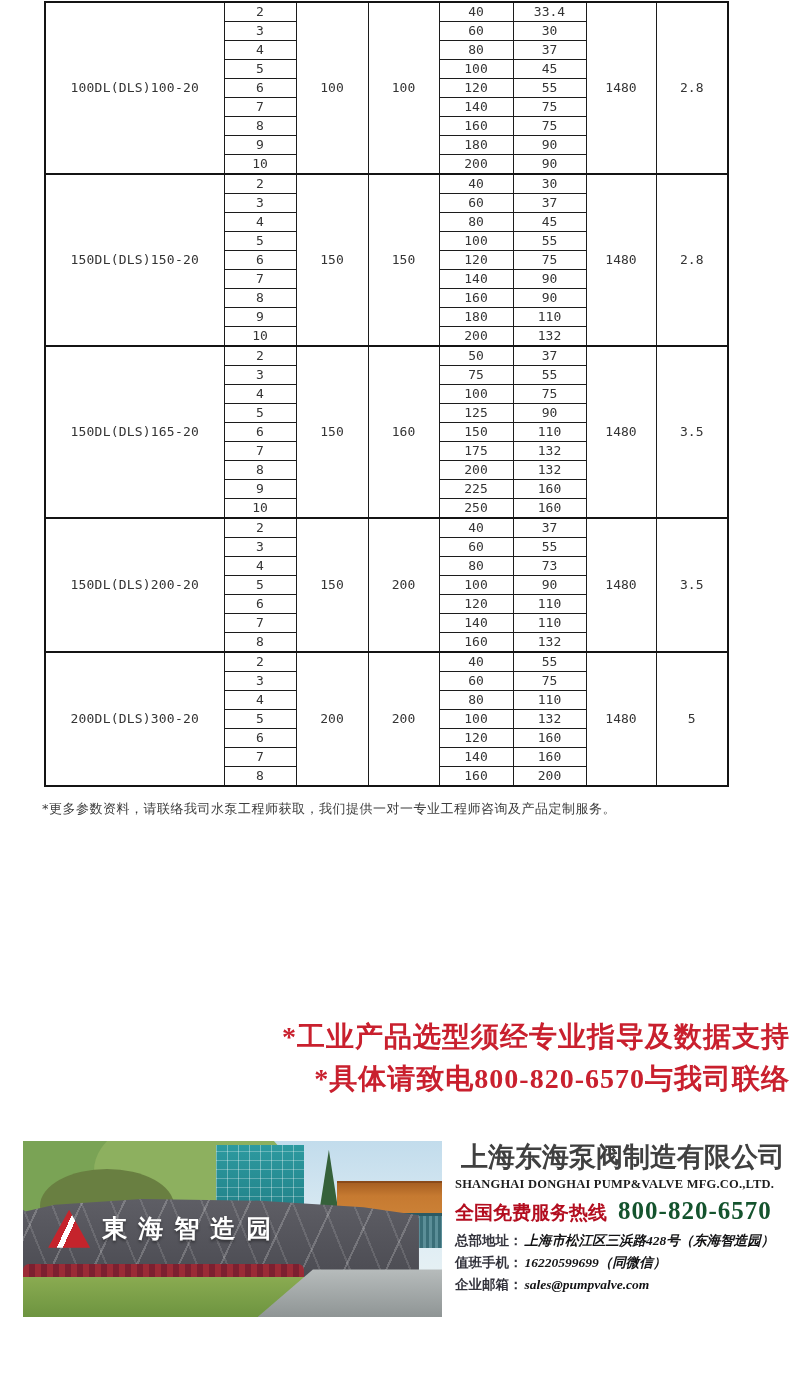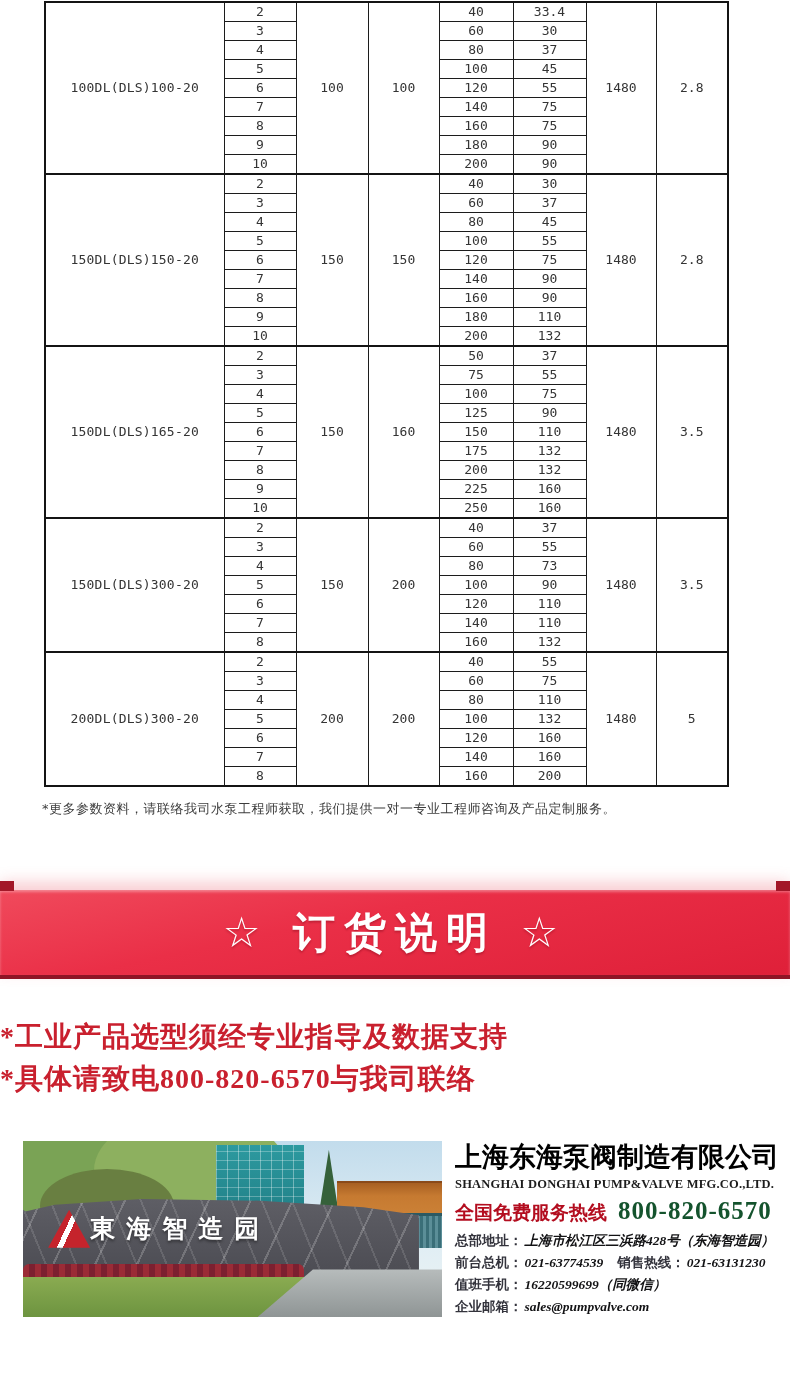--- a/index.html
+++ b/index.html
@@ -24,21 +24,21 @@
           background:linear-gradient(168deg,#f04a5c 0%,#ea2f47 40%,#df2039 100%);
           border-bottom:4px solid #8f1526;
           box-shadow:inset 0 2px 3px rgba(255,255,255,.35), 0 -8px 14px rgba(230,60,80,.25);}
   .ribbon-end{position:absolute;top:-9px;width:14px;height:10px;background:#a31728;}
   .ribbon-end.left{left:0;} .ribbon-end.right{right:0;}
   .ribbon-title{height:85px;line-height:85px;text-align:center;color:#ffffff;
                 font-size:42px;font-weight:bold;letter-spacing:9px;
                 text-shadow:0 2px 2px rgba(120,10,25,.35);}
 
   
-  .slogans{position:absolute;left:0;top:1016px;width:790px;text-align:left;}
+  .slogans{position:absolute;left:0;top:1016px;width:790px;text-align:right;}
   .slogan{font-family:"Liberation Serif",serif;font-weight:bold;font-size:28px;
           line-height:42px;color:#c9202e;letter-spacing:1px;}
 
   
   .footer{position:absolute;left:0;top:1139px;width:790px;height:200px;}
 
   
   .photo{position:absolute;left:23px;top:2px;width:419px;height:176px;overflow:hidden;
          background:linear-gradient(180deg,#c2dcec 0%,#dfedf4 55%,#eef4f4 100%);}
   .ph{position:absolute;}
@@ -65,30 +65,30 @@
           repeating-linear-gradient(68deg,transparent 0 26px,rgba(255,255,255,.12) 26px 28px),
           linear-gradient(180deg,#5e5e65 0%,#4b4b52 100%);
         clip-path:polygon(0 16%,8% 7%,30% 0,60% 2%,86% 10%,100% 20%,100% 100%,0 100%);}
   .hedge{left:0;top:70%;width:67%;height:10%;z-index:3;border-radius:6px 6px 0 0;
          background:repeating-linear-gradient(90deg,#9b2b36 0 6px,#7c2030 6px 12px);}
   .lawn{left:0;top:77%;width:100%;height:23%;z-index:3;
         background:linear-gradient(180deg,#8aab51 0%,#6d9440 100%);}
   .drive{left:56%;top:73%;width:44%;height:27%;z-index:3;
          background:linear-gradient(180deg,#b7bcbc 0%,#8f9595 100%);
          clip-path:polygon(30% 0,100% 0,100% 100%,0 100%);}
-  .wall-sign{position:absolute;left:6%;top:39%;z-index:4;display:flex;align-items:center;}
+  .wall-sign{position:absolute;left:6%;top:39%;z-index:4;display:flex;align-items:center;gap:12px;}
   .logo-tri{display:inline-block;width:42px;height:38px;
             clip-path:polygon(50% 0,100% 100%,0 100%);
             background:linear-gradient(115deg,#c5242c 44%,#ffffff 44% 54%,#c5242c 54%);}
   .sign-text{color:#fff;font-size:25px;font-weight:bold;letter-spacing:11px;
              text-shadow:0 2px 3px rgba(0,0,0,.45);white-space:nowrap;}
 
   
   .company{position:absolute;left:455px;top:0;width:330px;}
-  .cname{font-size:27px;font-weight:bold;color:#000000;letter-spacing:0;white-space:nowrap;}
+  .cname{font-size:27px;font-weight:bold;color:#404040;letter-spacing:0;white-space:nowrap;text-align:right;}
   .cname-en{font-family:"Liberation Serif",serif;font-weight:bold;font-size:12.5px;
             color:#1d1d1d;margin-top:2px;white-space:nowrap;letter-spacing:0.2px;}
   .hotline{margin-top:5px;white-space:nowrap;}
   .hl-label{font-family:"Liberation Serif",serif;font-weight:bold;font-size:19px;color:#b30d1f;}
   .hl-number{font-family:"Liberation Serif",serif;font-weight:bold;font-size:25px;color:#14532d;
              letter-spacing:1px;margin-left:6px;}
   .contact-lines{margin-top:4px;}
   .contact-line{font-family:"Liberation Serif",serif;font-weight:bold;font-size:13.5px;
                 color:#26262b;line-height:22px;white-space:nowrap;}
   .contact-line .clabel{color:#33333c;}
@@ -256,21 +256,21 @@
           <td>9</td>
           <td>225</td>
           <td>160</td>
         </tr>
         <tr>
           <td>10</td>
           <td>250</td>
           <td>160</td>
         </tr>
         <tr class="sec-start">
-          <td rowspan="7" class="model-cell">150DL(DLS)300-20</td>
+          <td rowspan="7" class="model-cell">150DL(DLS)200-20</td>
           <td>2</td>
           <td rowspan="7">150</td>
           <td rowspan="7">200</td>
           <td>40</td>
           <td>37</td>
           <td rowspan="7">1480</td>
           <td rowspan="7">3.5</td>
         </tr>
         <tr>
           <td>3</td>
@@ -340,25 +340,20 @@
         <tr>
           <td>8</td>
           <td>160</td>
           <td>200</td>
         </tr>
       </tbody>
   </table>
 
   <p class="note">*更多参数资料，请联络我司水泵工程师获取，我们提供一对一专业工程师咨询及产品定制服务。</p>
 
-  <div class="ribbon">
-    <span class="ribbon-end left"></span>
-    <span class="ribbon-end right"></span>
-    <div class="ribbon-title">☆ 订货说明 ☆</div>
-  </div>
 
   <div class="slogans">
     <div class="slogan">*工业产品选型须经专业指导及数据支持</div>
     <div class="slogan">*具体请致电800-820-6570与我司联络</div>
   </div>
 
   <div class="footer">
 
     <div class="photo">
       <div class="ph bldg-left"></div>
@@ -381,20 +376,19 @@
 
     <div class="company">
       <div class="cname">上海东海泵阀制造有限公司</div>
       <div class="cname-en">SHANGHAI DONGHAI PUMP&amp;VALVE MFG.CO.,LTD.</div>
       <div class="hotline">
         <span class="hl-label">全国免费服务热线</span>
         <span class="hl-number">800-820-6570</span>
       </div>
       <div class="contact-lines">
           <div class="contact-line"><span class="clabel">总部地址：</span><span class="cvalue">上海市松江区三浜路428号（东海智造园）</span></div>
-          <div class="contact-line"><span class="clabel">前台总机：</span><span class="cvalue">021-63774539</span><span class="clabel cpair2">销售热线：</span><span class="cvalue">021-63131230</span></div>
           <div class="contact-line"><span class="clabel">值班手机：</span><span class="cvalue">16220599699（同微信）</span></div>
           <div class="contact-line"><span class="clabel">企业邮箱：</span><span class="cvalue">sales@pumpvalve.com</span></div>
         </div>
     </div>
 
   </div>
 </div>
 
 </body></html>

